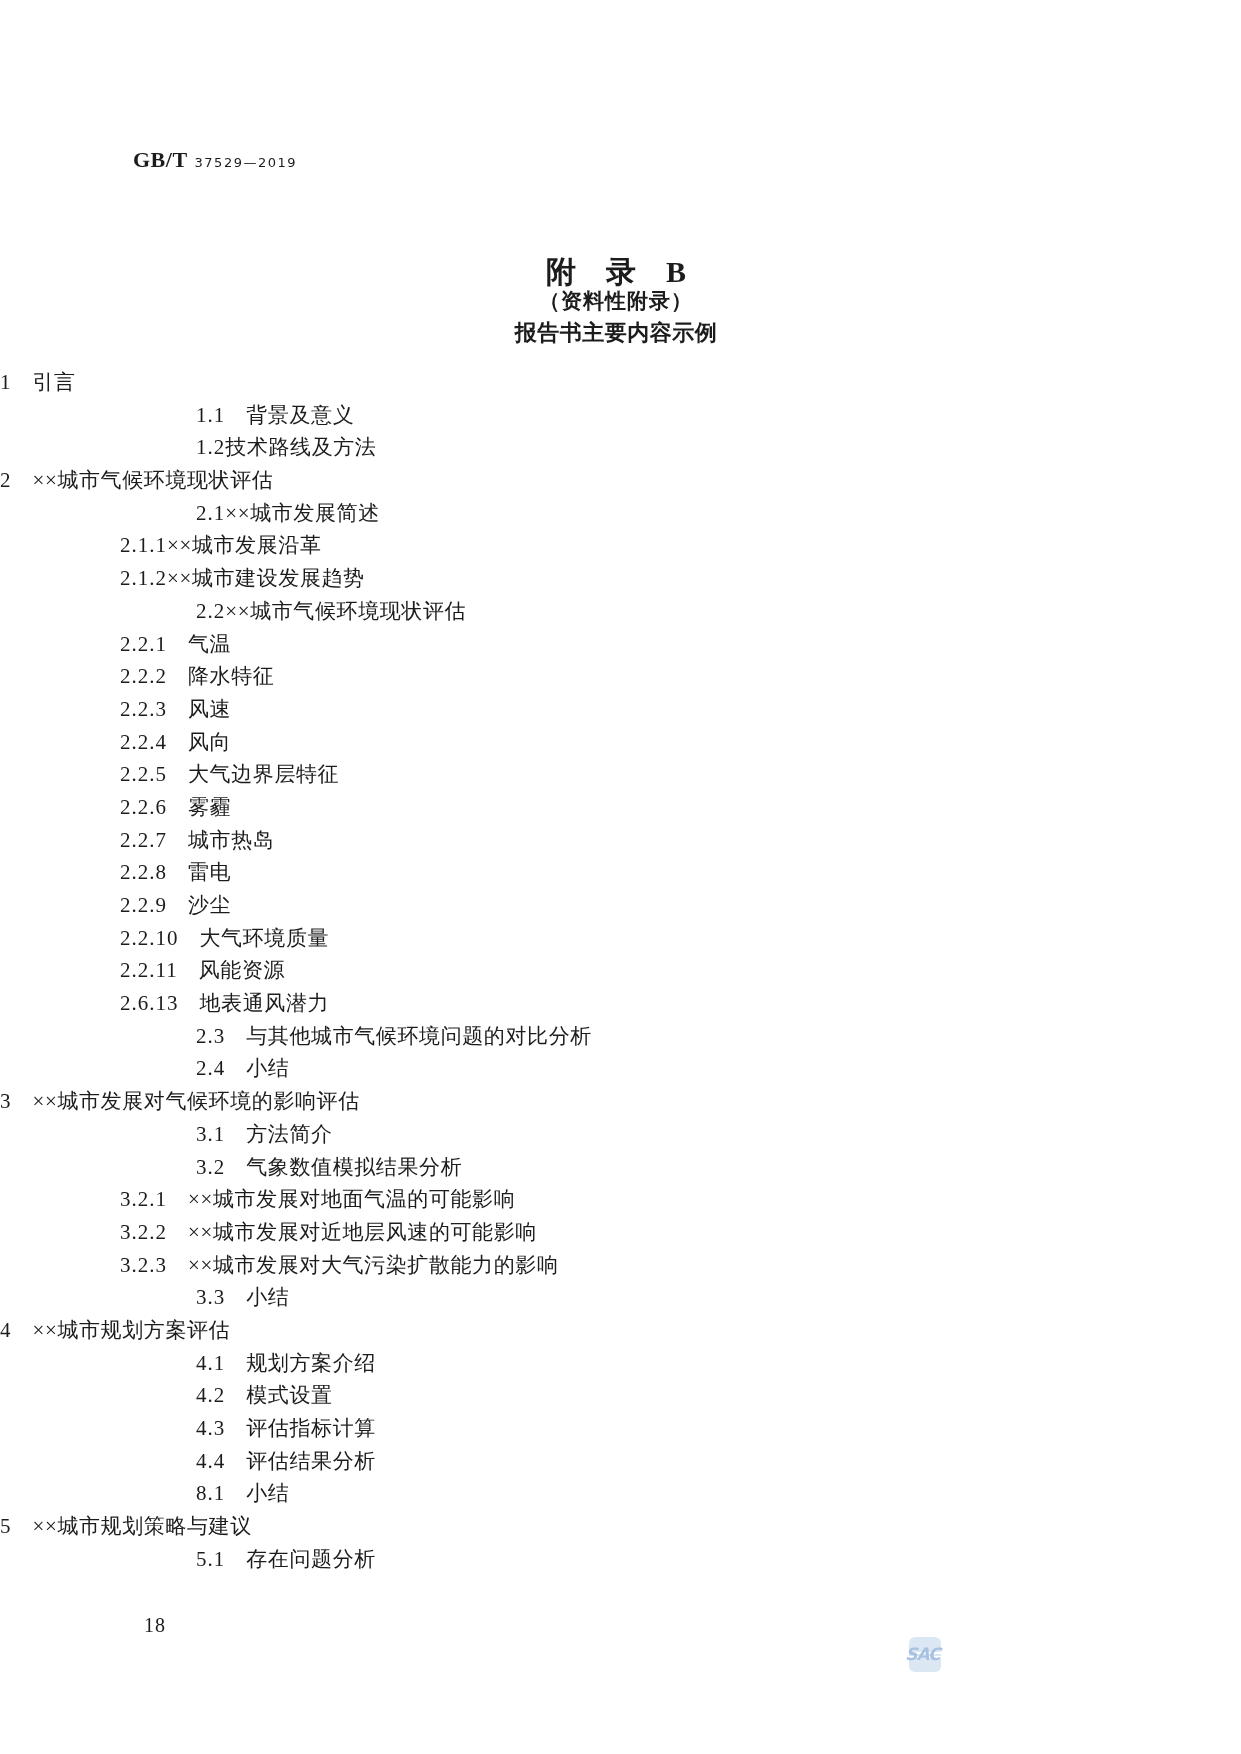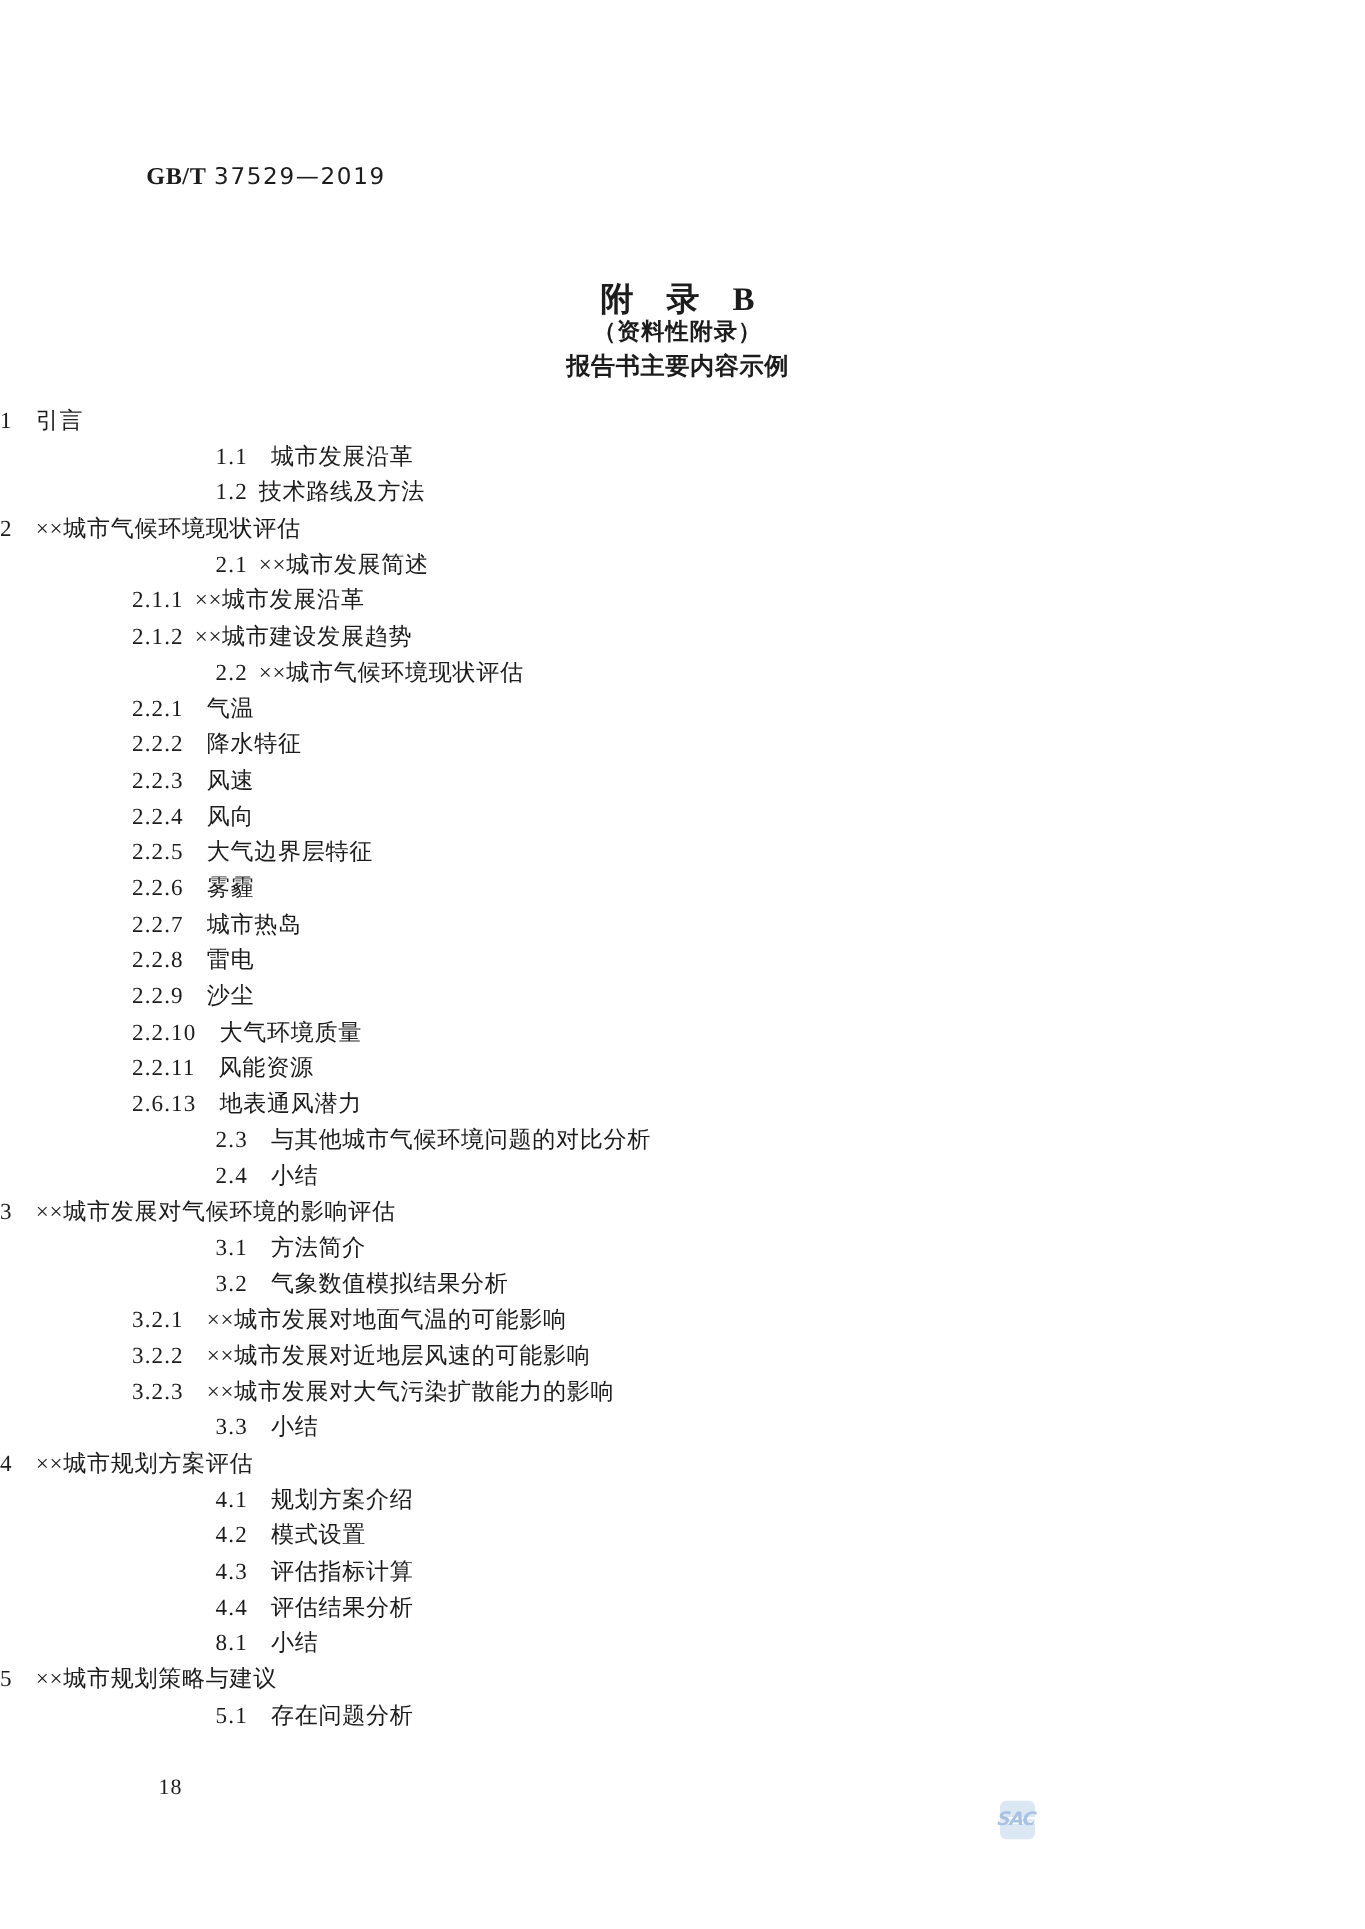--- a/index.html
+++ b/index.html
@@ -14,21 +14,21 @@
   .page{position:absolute;inset:0;}
 
   
   .std-code{
     position:absolute;left:133px;top:147px;
     font-size:22px;font-weight:bold;letter-spacing:0.5px;
     white-space:nowrap;
   }
   .std-code .code-num{
     font-family:"DejaVu Sans","Liberation Sans",sans-serif;
-    font-weight:400;letter-spacing:1.5px;margin-left:7px;font-size:21px;
+    font-weight:400;letter-spacing:1.5px;margin-left:7px;font-size:13px;
   }
 
   
   .title-block{position:absolute;left:0;width:1232px;text-align:center;}
   .t-appendix{top:252px;font-size:30px;font-weight:bold;}
   .t-sub{top:287px;font-size:21px;font-weight:bold;letter-spacing:1px;}
   .t-head{top:318px;font-size:22px;font-weight:bold;letter-spacing:0.5px;}
 
   
   .toc{
@@ -37,21 +37,21 @@
   }
   .toc-item{
     display:block;height:32.7px;line-height:32.7px;
     font-size:21px;letter-spacing:0.6px;white-space:nowrap;
   }
   .toc-item .n{letter-spacing:1px;}
   .lvl-1{}
   .lvl-2{padding-left:196px;}
   .lvl-3{padding-left:120px;}
   .gap-wide{margin-left:21px;}
-  .gap-narrow{margin-left:10px;}
+  .gap-narrow{margin-left:0;}
 
   
   .page-number{
     position:absolute;left:144px;top:1614px;
     font-size:20px;letter-spacing:1px;
   }
 
   
   .watermark{position:absolute;left:898px;top:1634px;width:52px;height:44px;}
   .wm-tile{
@@ -77,21 +77,21 @@
   <div class="std-code">
     <span>GB/T</span><span class="code-num">37529—2019</span>
   </div>
 
   <div class="title-block t-appendix">附　录　B</div>
   <div class="title-block t-sub">（资料性附录）</div>
   <div class="title-block t-head">报告书主要内容示例</div>
 
   <ul class="toc" id="toc-list">
       <li class="toc-item lvl-1"><span class="n">1</span><span class="t gap-wide">引言</span></li>
-      <li class="toc-item lvl-2"><span class="n">1.1</span><span class="t gap-wide">城市发展沿革</span></li>
+      <li class="toc-item lvl-2"><span class="n">1.1</span><span class="t gap-wide">背景及意义</span></li>
       <li class="toc-item lvl-2"><span class="n">1.2</span><span class="t gap-narrow">技术路线及方法</span></li>
       <li class="toc-item lvl-1"><span class="n">2</span><span class="t gap-wide">××城市气候环境现状评估</span></li>
       <li class="toc-item lvl-2"><span class="n">2.1</span><span class="t gap-narrow">××城市发展简述</span></li>
       <li class="toc-item lvl-3"><span class="n">2.1.1</span><span class="t gap-narrow">××城市发展沿革</span></li>
       <li class="toc-item lvl-3"><span class="n">2.1.2</span><span class="t gap-narrow">××城市建设发展趋势</span></li>
       <li class="toc-item lvl-2"><span class="n">2.2</span><span class="t gap-narrow">××城市气候环境现状评估</span></li>
       <li class="toc-item lvl-3"><span class="n">2.2.1</span><span class="t gap-wide">气温</span></li>
       <li class="toc-item lvl-3"><span class="n">2.2.2</span><span class="t gap-wide">降水特征</span></li>
       <li class="toc-item lvl-3"><span class="n">2.2.3</span><span class="t gap-wide">风速</span></li>
       <li class="toc-item lvl-3"><span class="n">2.2.4</span><span class="t gap-wide">风向</span></li>

